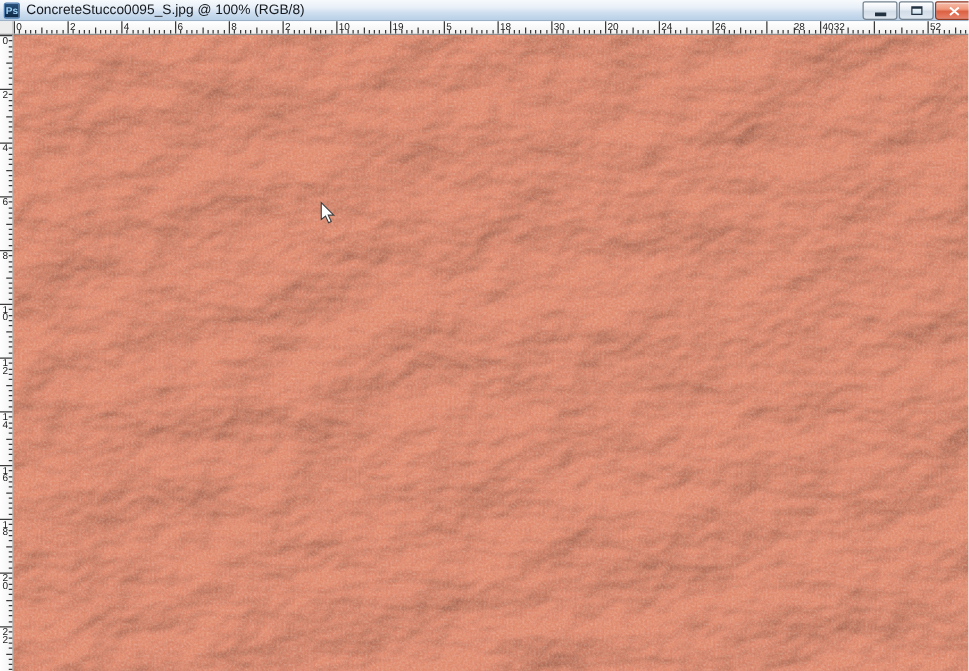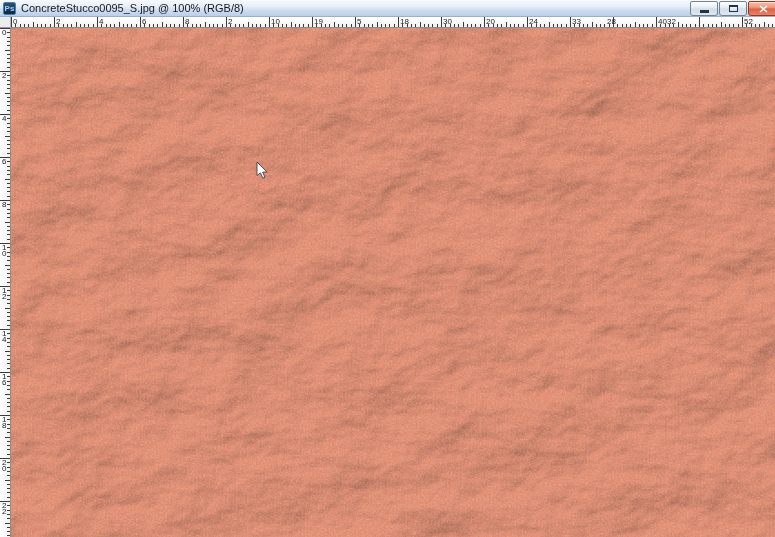--- a/index.html
+++ b/index.html
@@ -213,32 +213,32 @@
       <div class="tick fine" style="left: 520px;"></div>
       <div class="tick fine" style="left: 525px;"></div>
       <div class="tick fine" style="left: 529px;"></div>
       <div class="tick fine" style="left: 533px;"></div>
       <div class="tick med" style="left: 538px;"></div>
       <div class="tick fine" style="left: 542px;"></div>
       <div class="tick fine" style="left: 546px;"></div>
       <div class="tick fine" style="left: 550px;"></div>
       <div class="tick fine" style="left: 555px;"></div>
       <div class="tick major" style="left: 559px;"></div>
-      <span class="rlabel" style="left: 561px;">33</span>
+      <span class="rlabel" style="left: 561px;">26</span>
       <div class="tick fine" style="left: 563px;"></div>
       <div class="tick fine" style="left: 568px;"></div>
       <div class="tick fine" style="left: 572px;"></div>
       <div class="tick fine" style="left: 576px;"></div>
       <div class="tick med" style="left: 581px;"></div>
       <div class="tick fine" style="left: 585px;"></div>
       <div class="tick fine" style="left: 589px;"></div>
       <div class="tick fine" style="left: 593px;"></div>
       <div class="tick fine" style="left: 598px;"></div>
       <div class="tick major" style="left: 602px;"></div>
-      <span class="rlabel" style="left: 596px;">28</span>
+      <span class="rlabel" style="left: 624px;">28</span>
       <div class="tick fine" style="left: 606px;"></div>
       <div class="tick fine" style="left: 611px;"></div>
       <div class="tick fine" style="left: 615px;"></div>
       <div class="tick fine" style="left: 619px;"></div>
       <div class="tick med" style="left: 624px;"></div>
       <div class="tick fine" style="left: 628px;"></div>
       <div class="tick fine" style="left: 632px;"></div>
       <div class="tick fine" style="left: 636px;"></div>
       <div class="tick fine" style="left: 641px;"></div>
       <div class="tick major" style="left: 645px;"></div>

